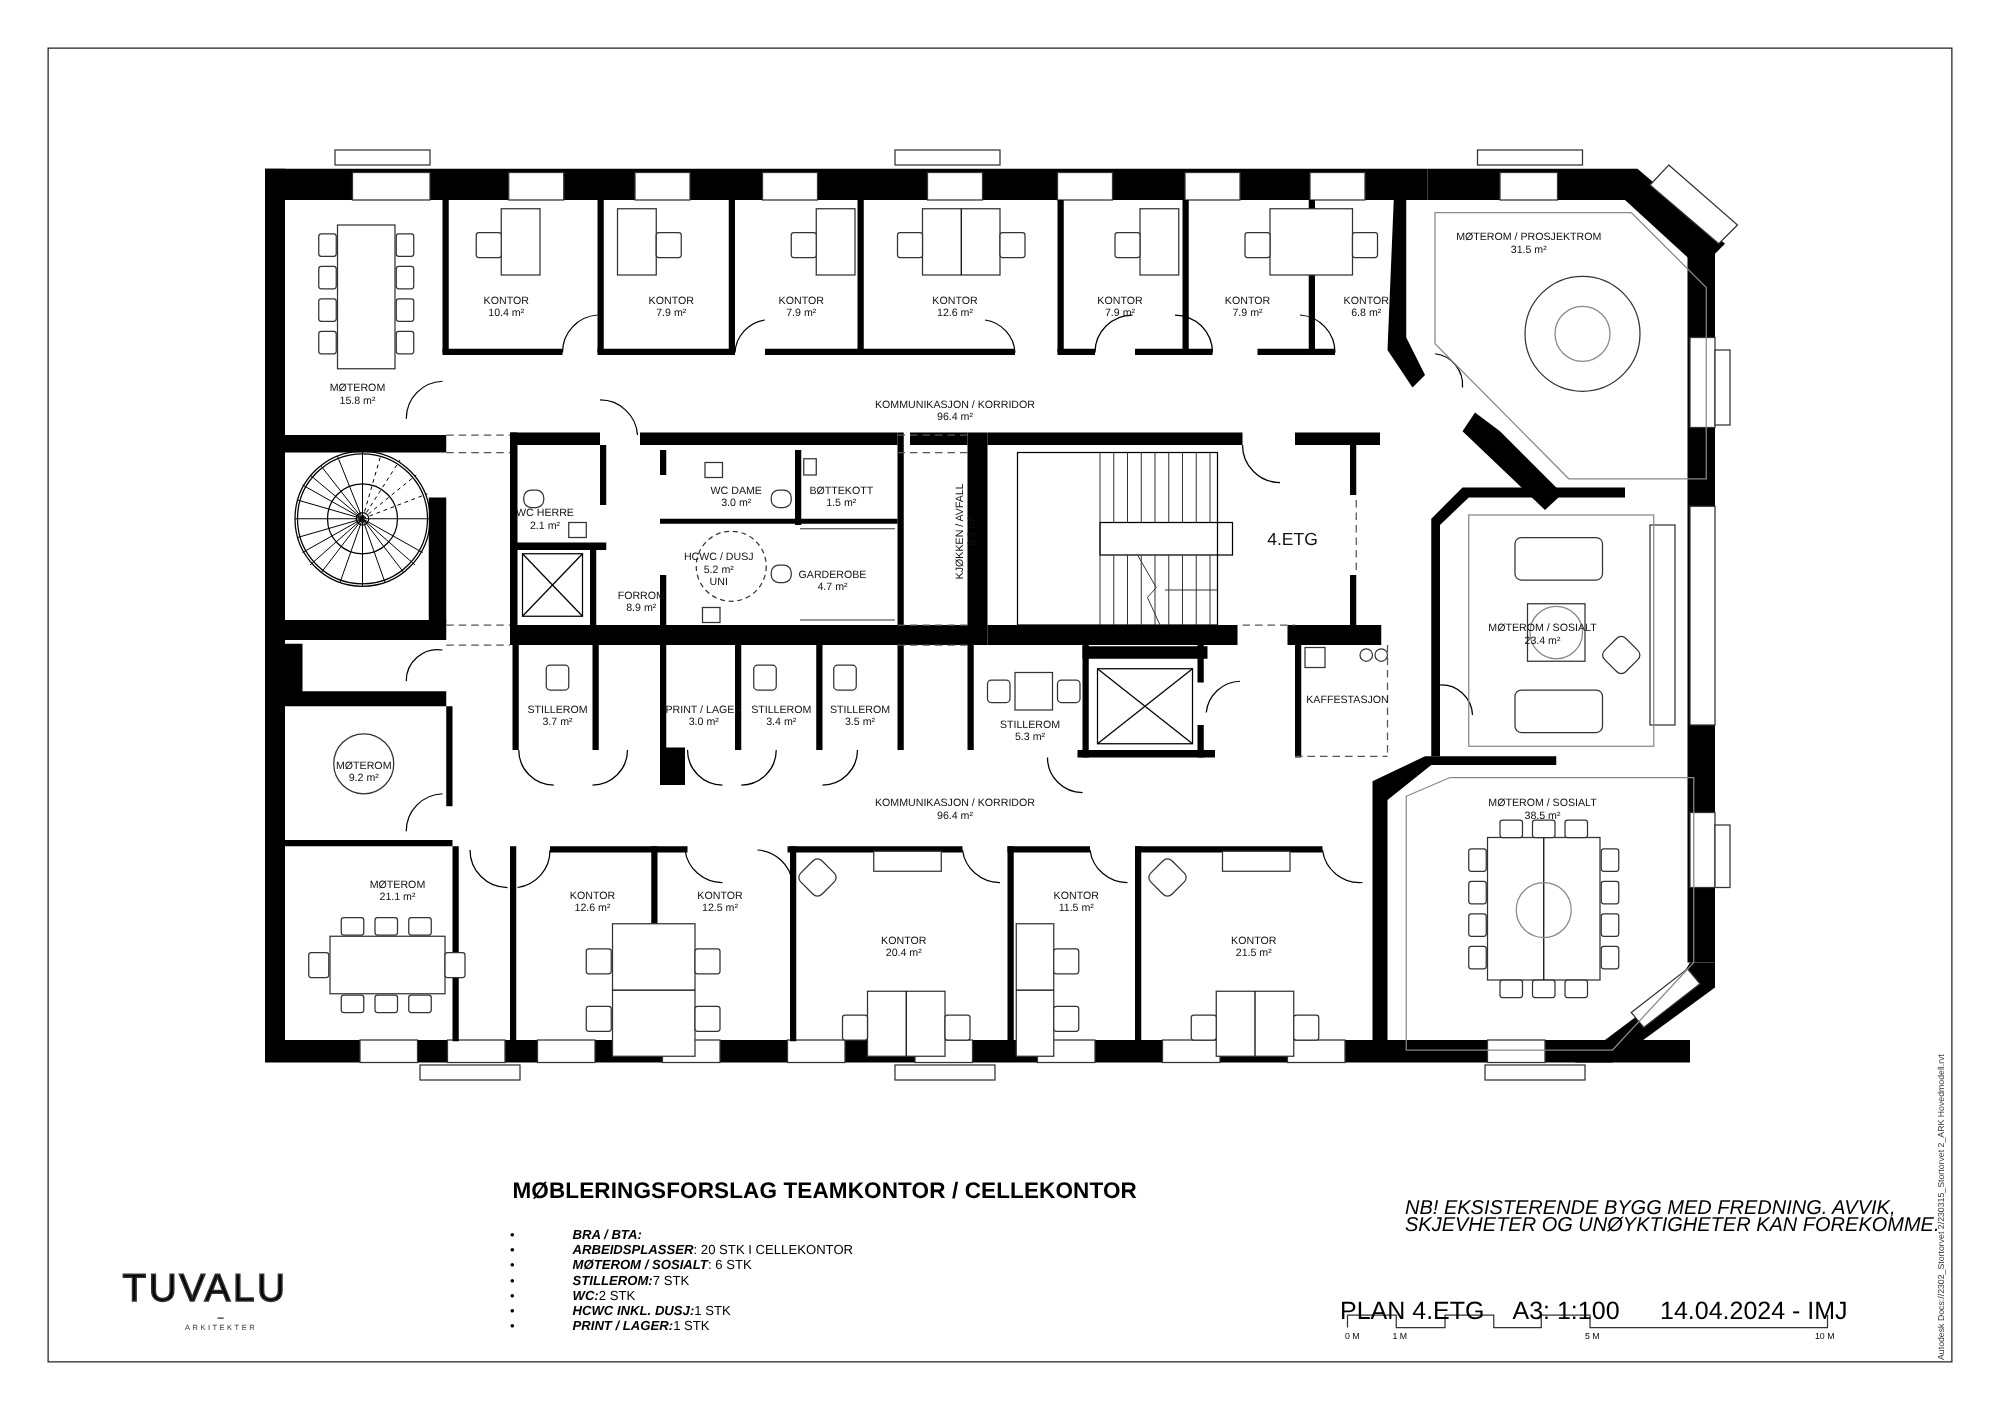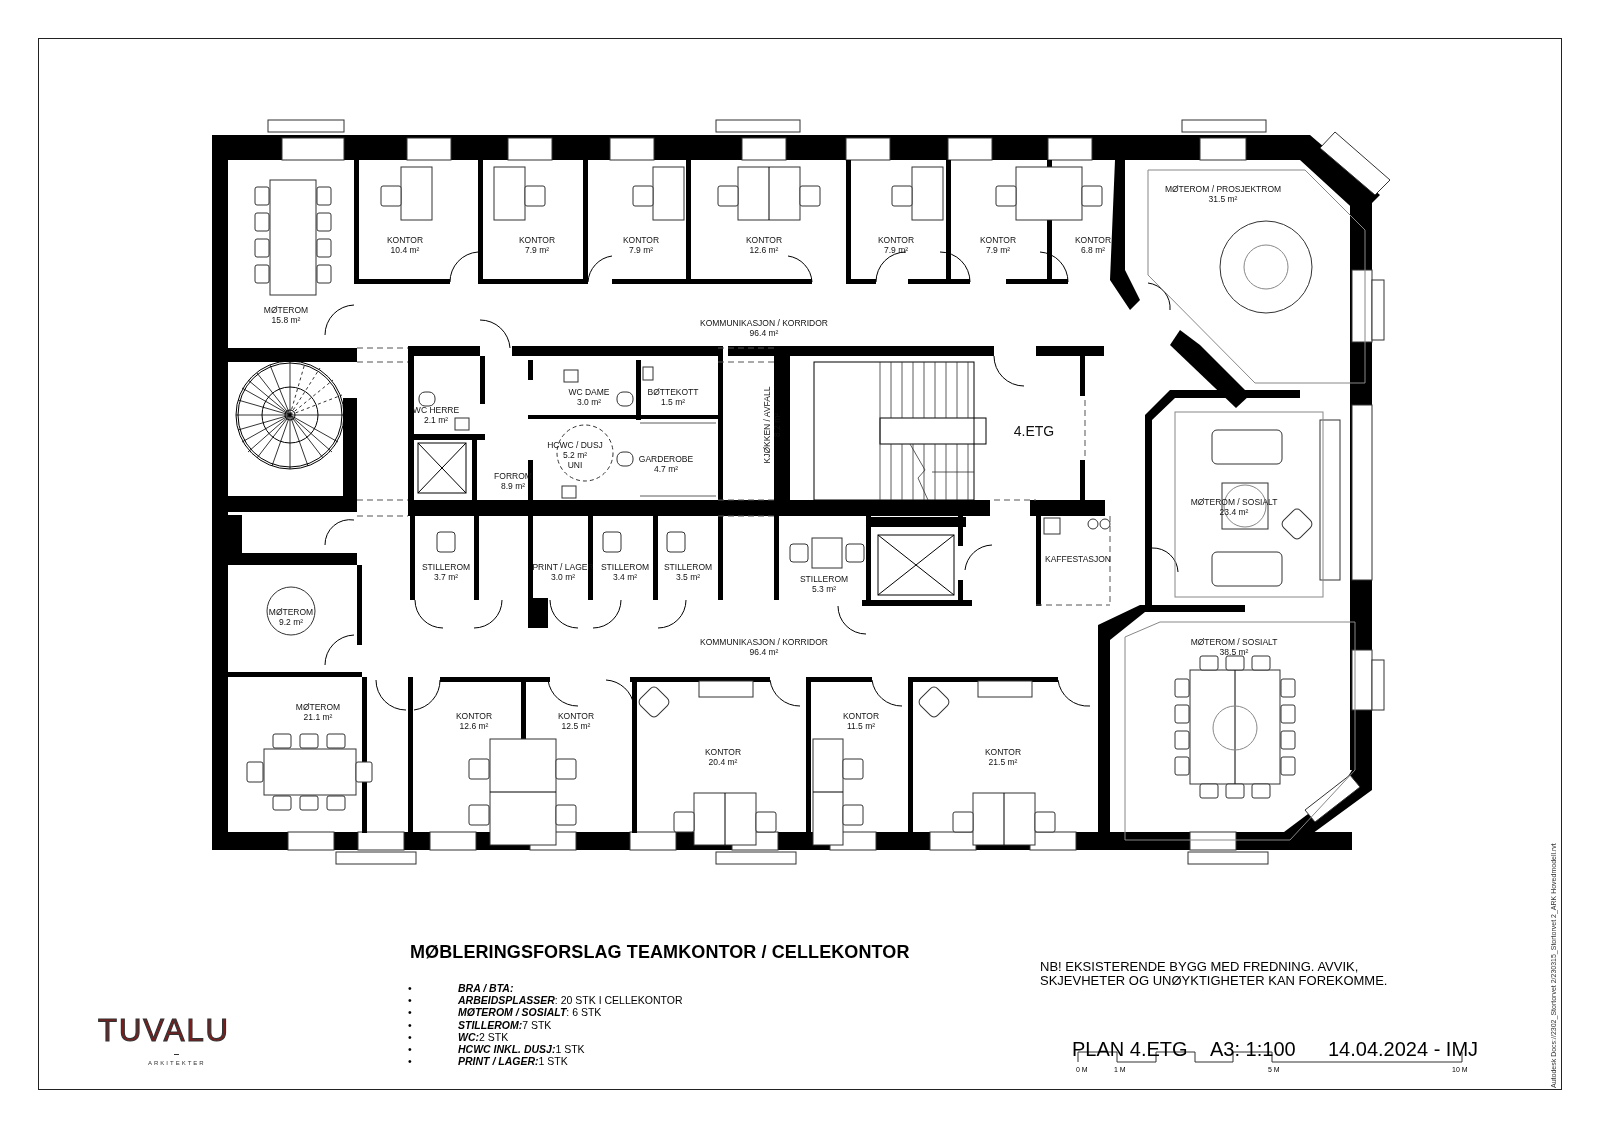--- a/index.html
+++ b/index.html
@@ -12,24 +12,24 @@
   .thin{fill:none;stroke:#000;stroke-width:1;}
   .grey{fill:none;stroke:#888;stroke-width:1;}
   .dash{fill:none;stroke:#555;stroke-width:1;stroke-dasharray:6 4;}
   .furn{fill:#fff;stroke:#333;stroke-width:1;}
   .win{fill:#fff;stroke:#333;stroke-width:1;}
   .title{position:absolute;left:410px;top:942px;font-weight:bold;font-size:18px;letter-spacing:0.1px;}
   .legend{position:absolute;left:408px;top:982px;font-size:10.5px;line-height:12.2px;}
   .legend .row{display:flex;}
   .legend .bullet{width:50px;}
   .legend b{font-weight:bold;font-style:italic;}
-  .note{position:absolute;left:1040px;top:960px;font-size:13px;line-height:14px;}
+  .note{position:absolute;left:1124px;top:960px;font-size:16px;line-height:14px;font-style:italic;}
   .planline{position:absolute;left:1072px;top:1038px;font-size:20px;display:flex;}
   .planline span{display:inline-block;}
-  .logo{position:absolute;left:98px;top:1013px;font-size:31px;letter-spacing:2px;color:#7f1d1d;-webkit-text-stroke:1.2px #333;font-family:"Liberation Sans",sans-serif;}
+  .logo{position:absolute;left:98px;top:1013px;font-size:31px;letter-spacing:2px;color:#000000;-webkit-text-stroke:1.2px #333;font-family:"Liberation Sans",sans-serif;}
   .logo-sub{position:absolute;left:148px;top:1060px;font-size:6px;letter-spacing:2px;color:#333;}
   .logo-dash{position:absolute;left:174px;top:1054px;width:5px;height:1px;background:#333;}
   .vert{position:absolute;left:1550px;top:1088px;transform:rotate(-90deg);transform-origin:left top;font-size:7px;color:#333;white-space:nowrap;}
   .scale-labels{position:absolute;top:1066px;font-size:7px;}
 </style>
 </head>
 <body>
 
 <div class="sheet"></div>
 

